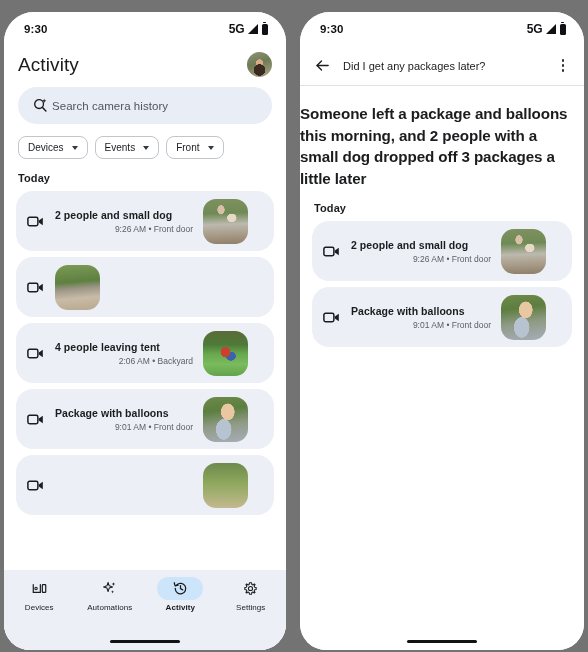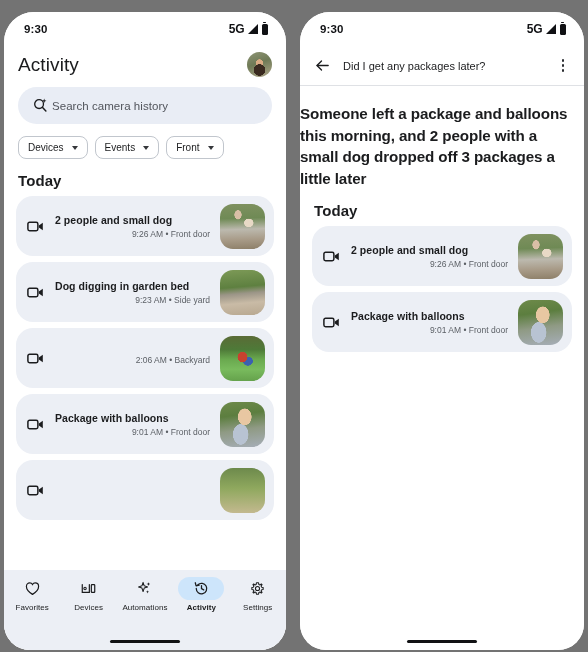--- a/index.html
+++ b/index.html
@@ -171,21 +171,21 @@
   .chip-caret {
     width: 0;
     height: 0;
     border-left: 3.4px solid transparent;
     border-right: 3.4px solid transparent;
     border-top: 4px solid #35373b;
   }
 
   
   .day-label {
-    font-size: 15px;
+    font-size: 11px;
     font-weight: 700;
     color: #1b1c1e;
     padding: 13px 14px 7px 14px;
     letter-spacing: 0.1px;
   }
 
   
   .event-list {
     flex: 1 1 auto;
     overflow: hidden;
@@ -194,21 +194,21 @@
     flex-direction: column;
     gap: 6px;
   }
   .event-card {
     flex: 0 0 auto;
     height: 60px;
     background: #eceff5;
     border-radius: 17px;
     display: flex;
     align-items: center;
-    padding: 0 9px 0 10px;
+    padding: 0 26px 0 10px;
     box-sizing: border-box;
     gap: 10px;
   }
   .cam-icon {
     flex: 0 0 auto;
     width: 19px;
     height: 19px;
     display: block;
   }
   .event-text {
@@ -441,34 +441,31 @@
             <div class="event-sub">9:26 AM • Front door</div>
           </div>
           <div class="thumb thumb-a"></div>
         </div>
 
         <div class="event-card">
           <svg class="cam-icon" viewBox="0 0 24 24">
             <rect x="2.4" y="6.6" width="12.6" height="10.8" rx="2.1" fill="none" stroke="#1b1c1e" stroke-width="1.9"></rect>
             <path d="M16.2 10.6 L21.2 7.2 L21.2 16.8 L16.2 13.4 Z" fill="#1b1c1e"></path>
           </svg>
-          <div class="event-text">
-            <div class="event-title">Dog digging in garden bed</div>
-            <div class="event-sub">9:23 AM • Side yard</div>
-          </div>
           <div class="thumb thumb-b"></div>
         </div>
 
 
         <div class="event-card">
           <svg class="cam-icon" viewBox="0 0 24 24">
             <rect x="2.4" y="6.6" width="12.6" height="10.8" rx="2.1" fill="none" stroke="#1b1c1e" stroke-width="1.9"></rect>
             <path d="M16.2 10.6 L21.2 7.2 L21.2 16.8 L16.2 13.4 Z" fill="#1b1c1e"></path>
           </svg>
           <div class="event-text">
+            <div class="event-title">4 people leaving tent</div>
             <div class="event-sub">2:06 AM • Backyard</div>
           </div>
           <div class="thumb thumb-d"></div>
         </div>
 
         <div class="event-card">
           <svg class="cam-icon" viewBox="0 0 24 24">
             <rect x="2.4" y="6.6" width="12.6" height="10.8" rx="2.1" fill="none" stroke="#1b1c1e" stroke-width="1.9"></rect>
             <path d="M16.2 10.6 L21.2 7.2 L21.2 16.8 L16.2 13.4 Z" fill="#1b1c1e"></path>
           </svg>
@@ -484,28 +481,20 @@
             <rect x="2.4" y="6.6" width="12.6" height="10.8" rx="2.1" fill="none" stroke="#1b1c1e" stroke-width="1.9"></rect>
             <path d="M16.2 10.6 L21.2 7.2 L21.2 16.8 L16.2 13.4 Z" fill="#1b1c1e"></path>
           </svg>
           <div class="event-text"></div>
           <div class="thumb thumb-f"></div>
         </div>
 
       </div>
 
       <div class="bottom-nav">
-        <div class="nav-item">
-          <div class="nav-pill">
-            <svg width="17" height="17" viewBox="0 0 24 24">
-              <path d="M12 20.3 C12 20.3 3.4 14.9 3.4 9.1 C3.4 6.3 5.6 4.2 8.2 4.2 C9.9 4.2 11.3 5.1 12 6.3 C12.7 5.1 14.1 4.2 15.8 4.2 C18.4 4.2 20.6 6.3 20.6 9.1 C20.6 14.9 12 20.3 12 20.3 Z" fill="none" stroke="#1b1c1e" stroke-width="1.7"></path>
-            </svg>
-          </div>
-          <span class="nav-label">Favorites</span>
-        </div>
 
         <div class="nav-item">
           <div class="nav-pill">
             <svg width="17" height="17" viewBox="0 0 24 24">
               <path d="M3.2 6.5 L3.2 17.5 L13.2 17.5 L13.2 6.5" fill="none" stroke="#1b1c1e" stroke-width="1.7" stroke-linecap="round"></path>
               <circle cx="7.1" cy="12" r="1.7" fill="none" stroke="#1b1c1e" stroke-width="1.5"></circle>
               <rect x="16" y="6.5" width="4.8" height="11" rx="1" fill="none" stroke="#1b1c1e" stroke-width="1.7"></rect>
             </svg>
           </div>
           <span class="nav-label">Devices</span>

